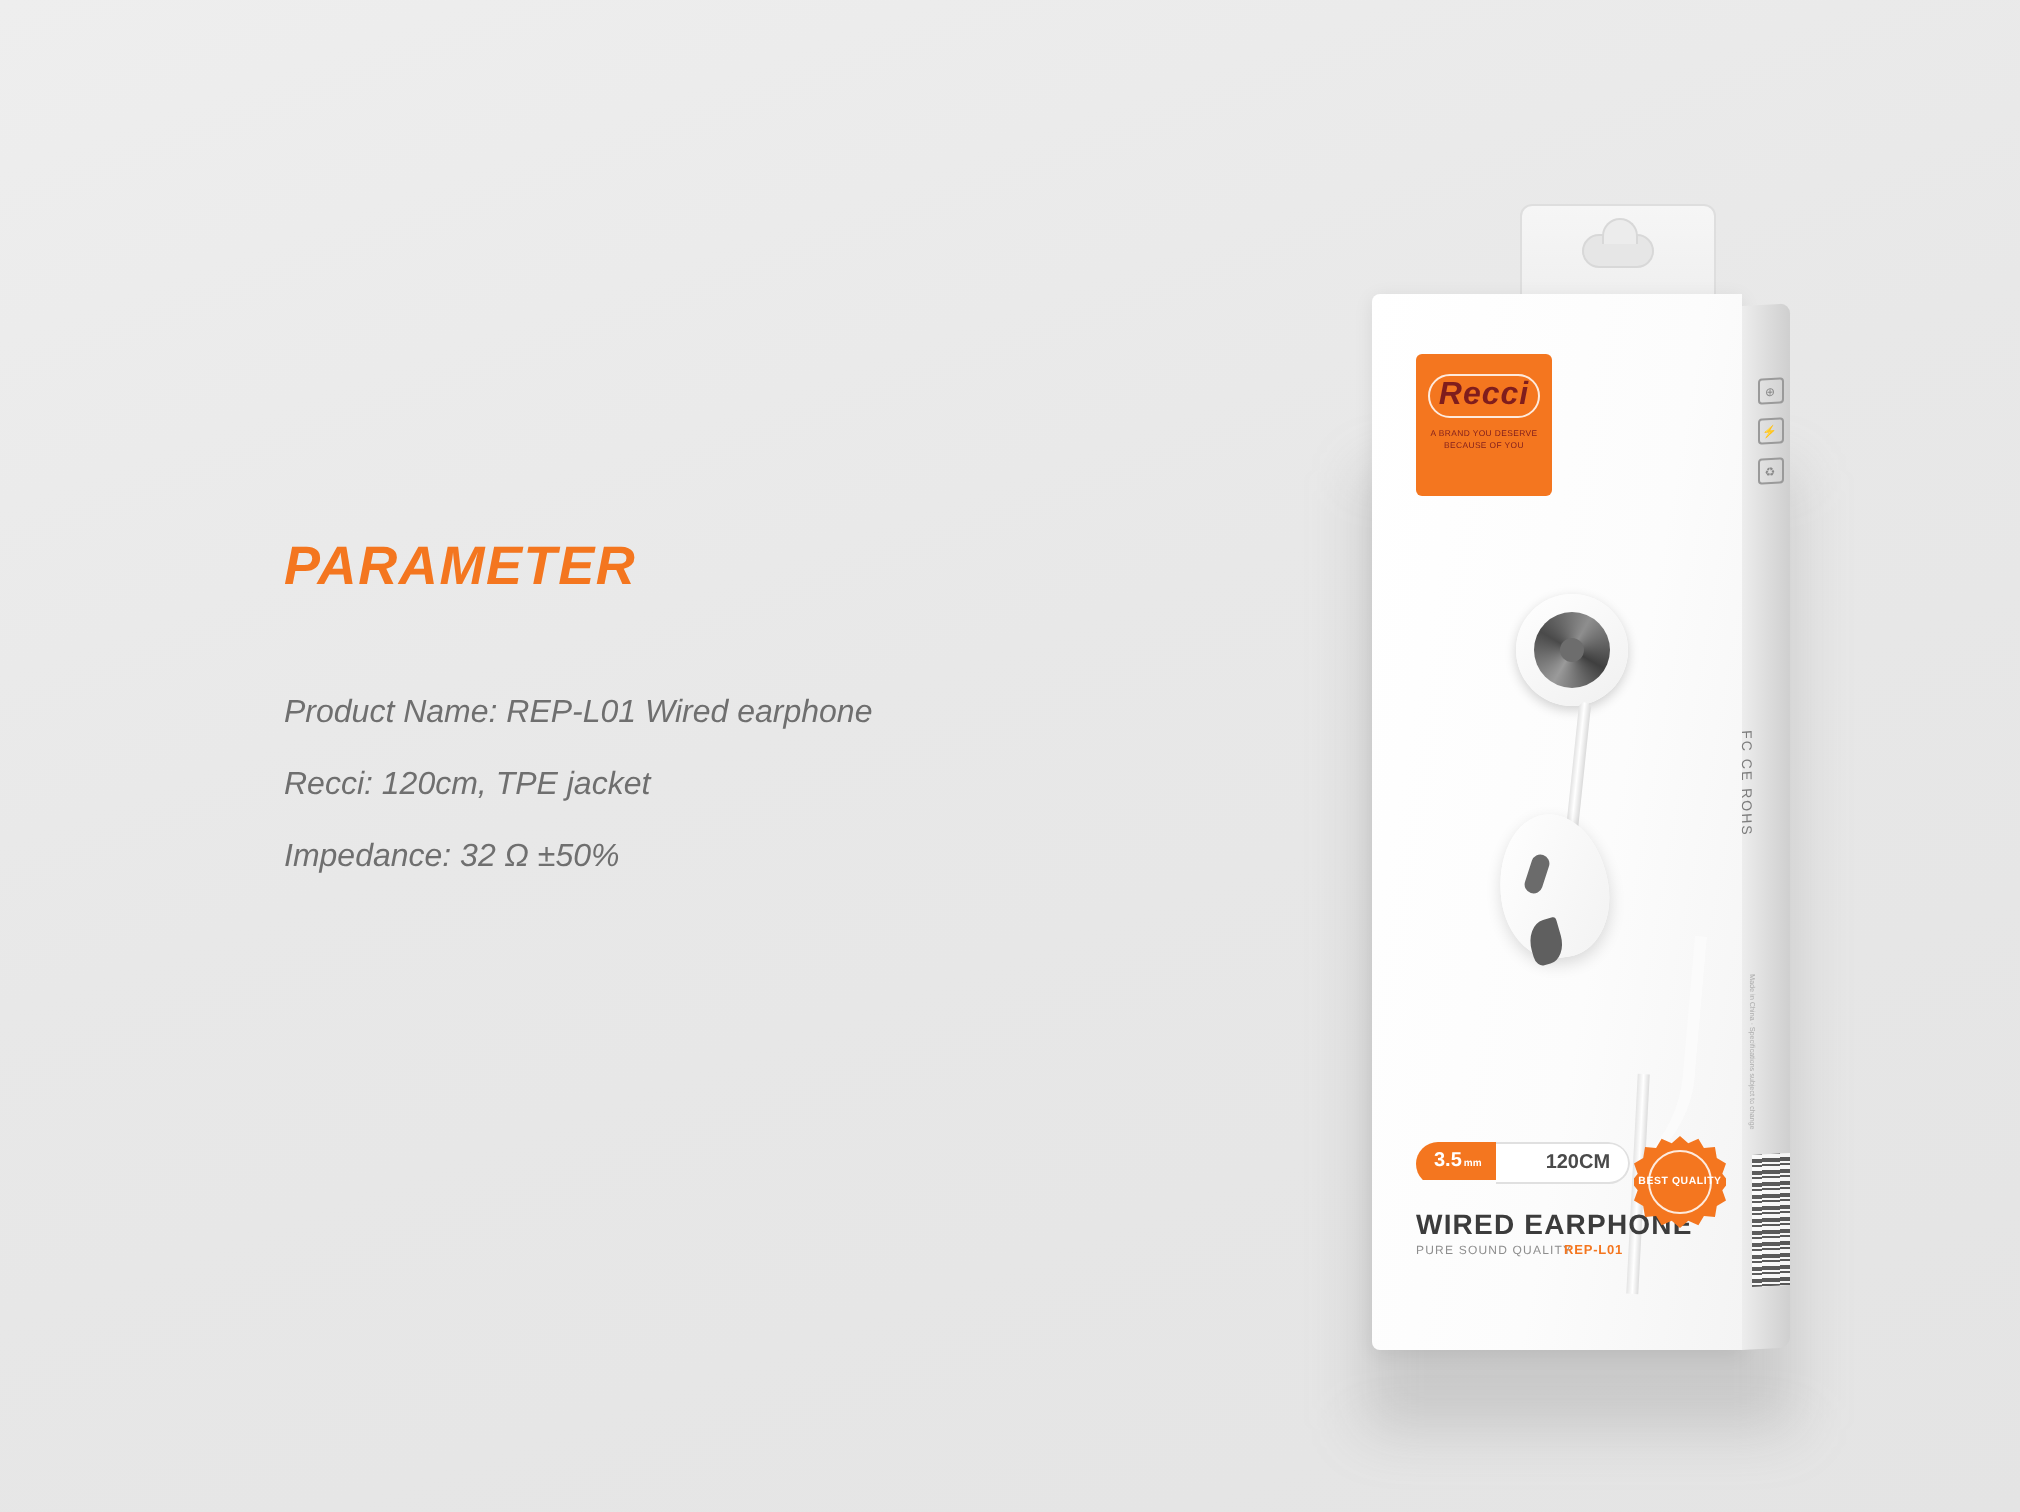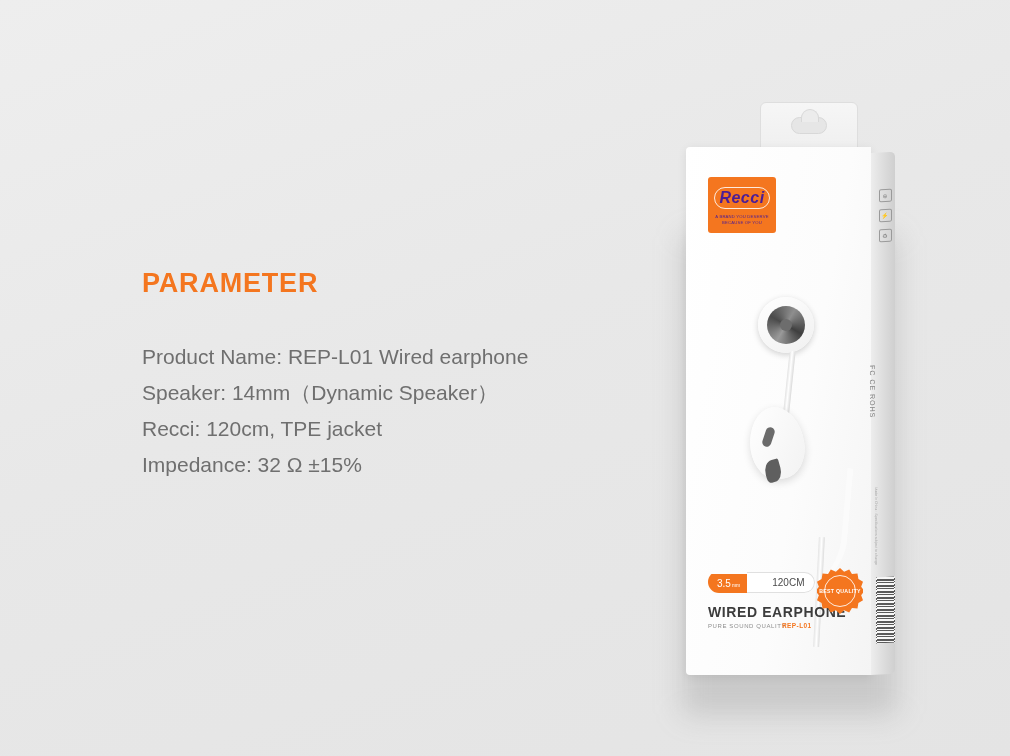--- a/index.html
+++ b/index.html
@@ -20,30 +20,31 @@
     height: 756px;
     background: linear-gradient(160deg, #eeeeee 0%, #e8e8e8 45%, #e4e4e4 100%);
   }
 
   
   .params {
     position: absolute;
     left: 142px;
     top: 268px;
     width: 430px;
+    font-style: italic;
   }
   .params-title {
     font-size: 27px;
     font-weight: bold;
     letter-spacing: 0.8px;
     color: #f4761f;
     margin: 0 0 40px 0;
   }
   .param-line {
-    font-size: 21px;
+    font-size: 16px;
     color: #6f6f6f;
     line-height: 36px;
     white-space: nowrap;
   }
 
   
   .photo {
     position: absolute;
     left: 660px;
     top: 95px;
@@ -124,24 +125,24 @@
     transform: skewY(-3.2deg);
     transform-origin: left top;
   }
 
   
   .brand-plate {
     position: absolute;
     left: 22px;
     top: 30px;
     width: 68px;
-    height: 56px;
+    height: 71px;
     background: #f4761f;
     border-radius: 3px;
-    color: #4c1d95;
+    color: #7f1d1d;
     text-align: center;
   }
   .brand-name {
     display: block;
     font-size: 16px;
     font-weight: bold;
     letter-spacing: 0.5px;
     margin-top: 10px;
     font-style: italic;
     border: 1px solid rgba(255,255,255,0.85);
@@ -258,25 +259,25 @@
     transform: rotate(3deg);
   }
 
   
   .spec-pill {
     position: absolute;
     left: 22px;
     top: 424px;
     height: 22px;
     display: flex;
-    align-items: flex-end;
+    align-items: flex-start;
     border-radius: 11px;
     overflow: hidden;
     font-size: 10px;
-    font-weight: normal;
+    font-weight: bold;
   }
   .spec-pill .left {
     background: #f4761f;
     color: #ffffff;
     padding: 4px 7px 4px 9px;
     display: flex;
     align-items: baseline;
   }
   .spec-pill .left small {
     font-size: 5px;
@@ -412,23 +413,22 @@
   }
 </style>
 </head>
 <body>
 
 <div class="page">
 
   <div class="params">
     <h1 class="params-title">PARAMETER</h1>
     <div class="param-line">Product Name: REP-L01 Wired earphone</div>
-    <div class="param-line">Speaker: 14mm（Dynamic Speaker）</div>
     <div class="param-line">Recci: 120cm, TPE jacket</div>
-    <div class="param-line">Impedance:  32 Ω ±15%</div>
+    <div class="param-line">Impedance:  32 Ω ±50%</div>
   </div>
 
   <div class="photo">
 
     <div class="box-shadow"></div>
 
     <div class="hang-tab"></div>
     <div class="hang-hole"></div>
 
     <div class="box">

